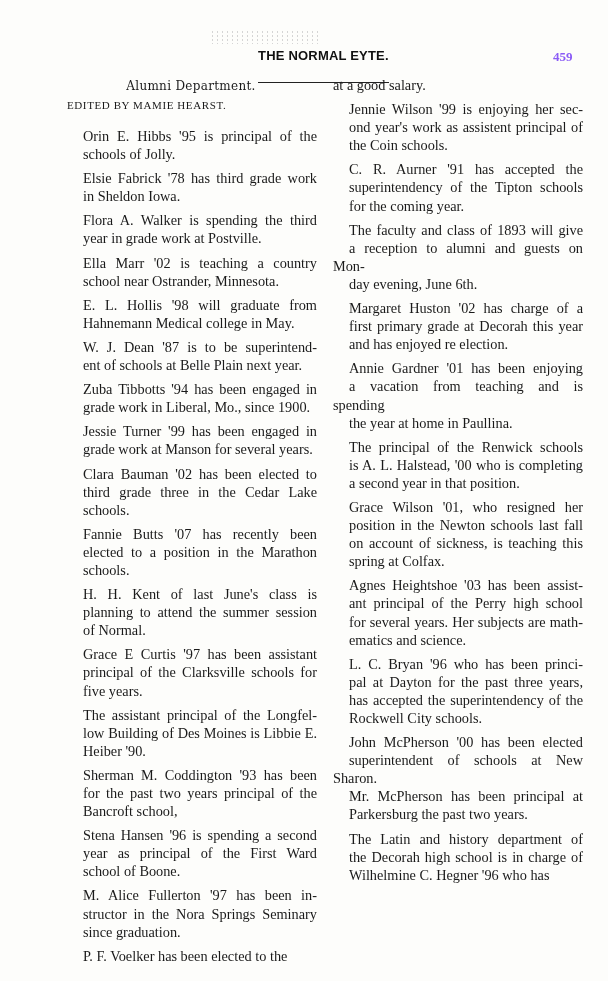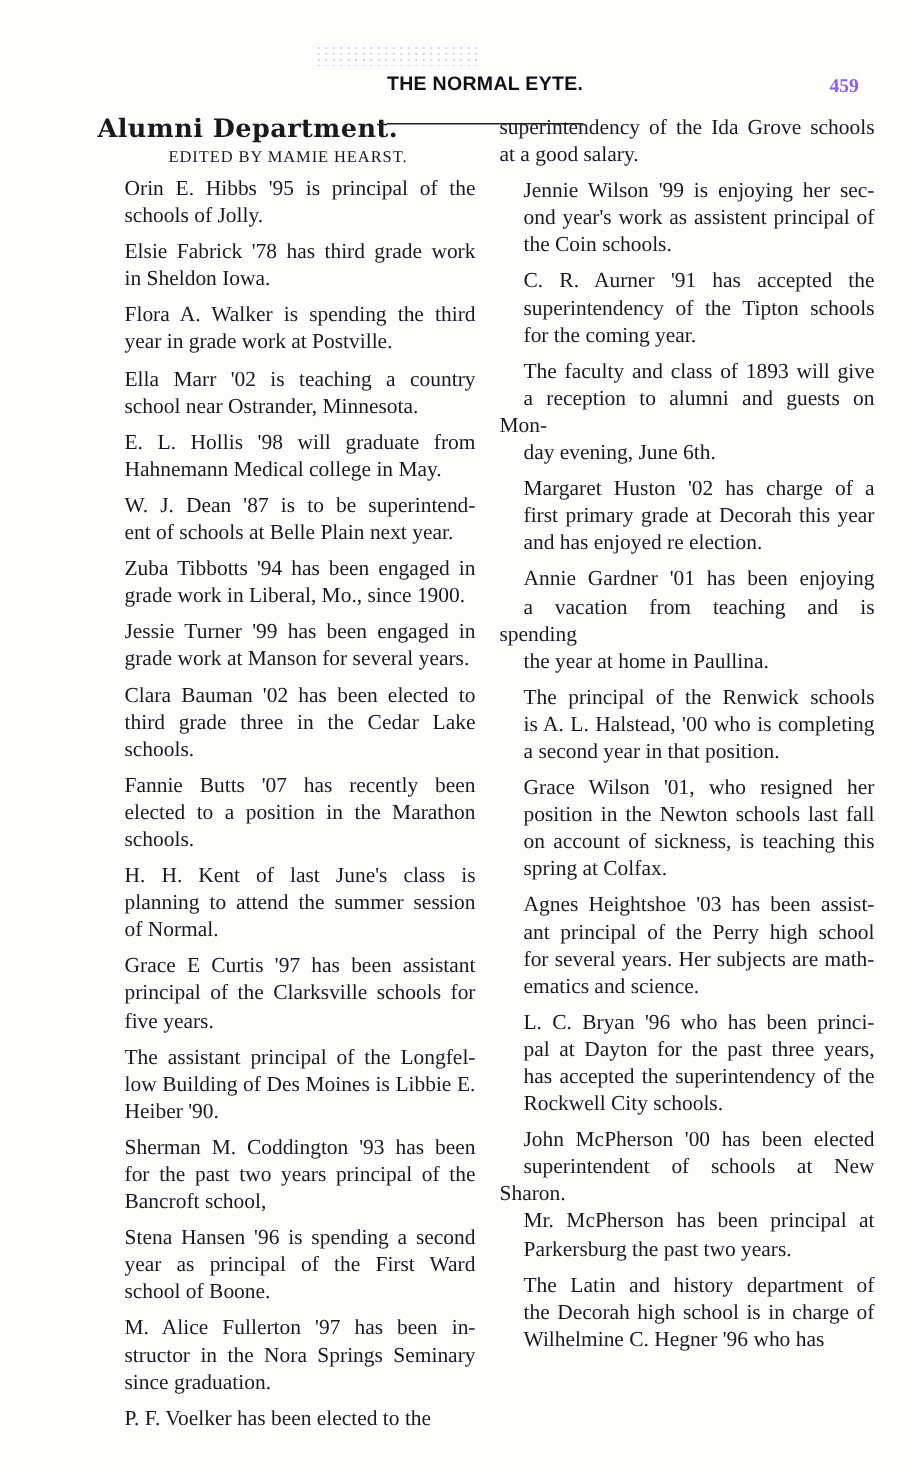--- a/index.html
+++ b/index.html
@@ -32,27 +32,27 @@
     font-size: 13px; font-weight: bold; color: #8b5cf6; line-height: 16px;
   }
   .col {
     position: absolute; top: 76px; width: 250px;
     font-size: 14.3px; line-height: 18.1px;
     text-align: justify;
   }
   .col-left { left: 67px; }
   .col-right { left: 333px; }
   .dept-title {
-    font-family: "DejaVu Serif", serif; font-weight: bold;
-    font-size: 17px; line-height: 20px; letter-spacing: 0.3px;
+    text-align: center; font-family: "DejaVu Serif", serif; font-weight: normal;
+    font-size: 12px; line-height: 20px; letter-spacing: 0.3px;
     margin-left: -2px;
   }
   .editor {
-    text-align: center; font-size: 11px; letter-spacing: 0.6px;
-    line-height: 16px; margin-top: 1px; margin-bottom: 4px;
+    font-size: 11px; letter-spacing: 0.6px;
+    line-height: 16px; margin-top: 1px; margin-bottom: 14px;
   }
   .para { text-indent: 16px; margin: 0 0 6px 0; }
   .para.cont { text-indent: 0; }
   .line { display: block; text-align: justify; text-align-last: justify; }
   .line.last { text-align-last: left; }
 </style>
 </head>
 <body>
 
 <div class="page">
@@ -141,21 +141,20 @@
         </div>
         <div class="para">
           <span class="line last">P. F. Voelker has been  elected to the</span>
         </div>
       </div>
   </div>
 
   <div class="col col-right" id="col-right">
     <div id="right-cont">
         <div class="para cont">
-          <span class="line">superintendency of the Ida Grove schools</span>
           <span class="line last">at a good salary.</span>
         </div>
       </div>
     <div id="right-paras">
         <div class="para">
           <span class="line">Jennie Wilson '99 is  enjoying her sec-</span>
           <span class="line">ond year's work as assistent  principal of</span>
           <span class="line last">the Coin schools.</span>
         </div>
         <div class="para">

